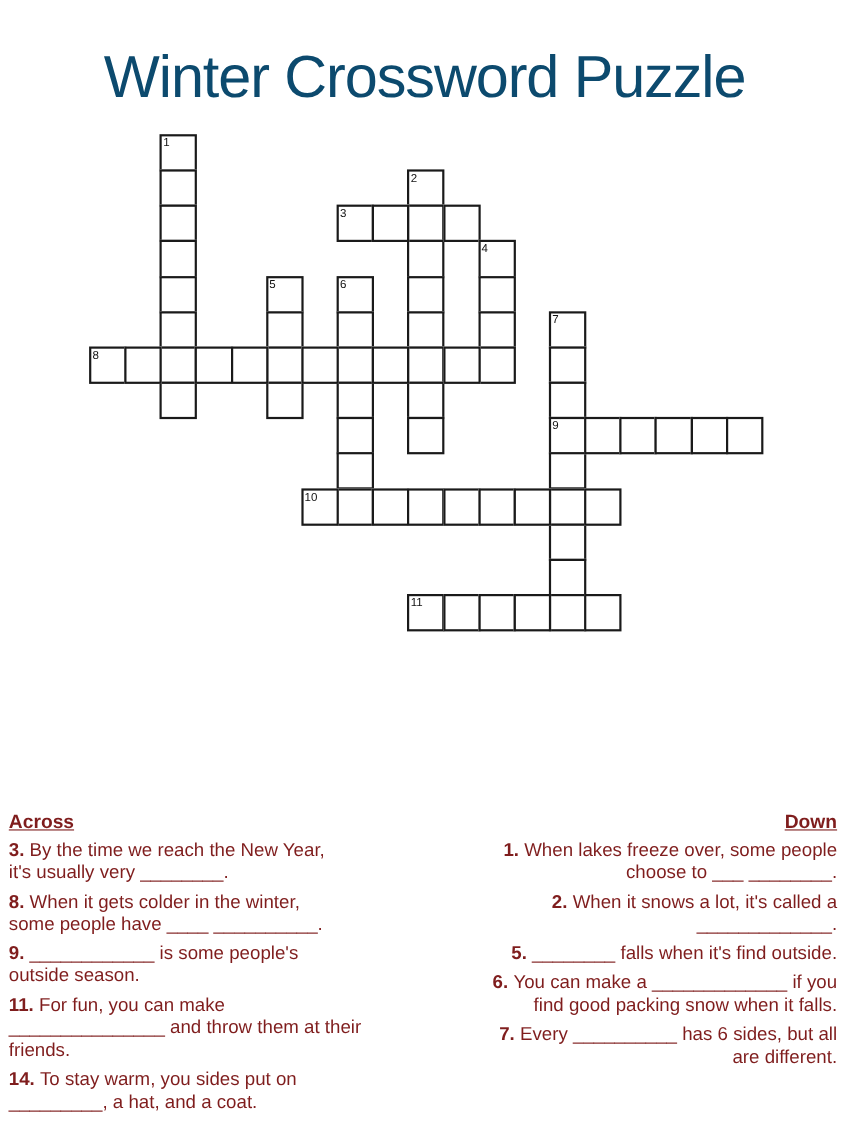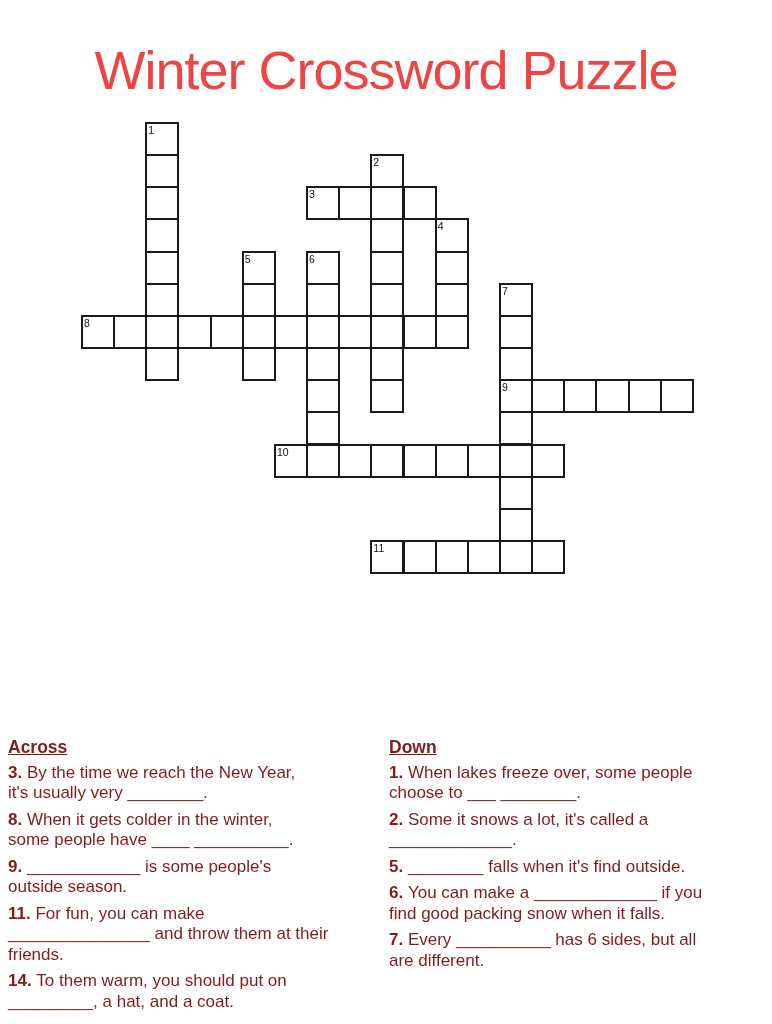--- a/index.html
+++ b/index.html
@@ -3,35 +3,35 @@
 <meta charset="utf-8">
 <style>
   html,body{margin:0;padding:0;}
   body{
     width:772px;height:1024px;position:relative;background:#ffffff;
     font-family:"Liberation Sans","DejaVu Sans",sans-serif;color:#111;
     overflow:hidden;
   }
   .title{
     position:absolute;top:40px;left:0;width:772px;text-align:center;
-    font-size:54px;line-height:1.12;letter-spacing:-1px;color:#ef4444;
+    font-size:54px;line-height:1.12;letter-spacing:-1px;color:#0c4a6e;
     font-weight:400;white-space:nowrap;
   }
   #grid{position:absolute;left:81px;top:122px;}
   .cell{
     position:absolute;background:#ffffff;border:2px solid #1a1a1a;
     box-sizing:border-box;
   }
   .cellnum{
     position:absolute;font-size:10.5px;line-height:10px;color:#111;
     pointer-events:none;
   }
   .clues{position:absolute;top:737px;font-size:17px;line-height:20.5px;color:#7f1d1d;}
   #clues-across{left:8px;width:370px;}
-  #clues-down{left:389px;width:372px;}
+  #clues-down{left:389px;width:372px;text-align:right;}
   .clue-heading{
     font-weight:bold;text-decoration:underline;font-size:17.5px;
     margin:0 0 5px 0;
   }
   .clue{margin:0 0 6px 0;}
   .clue .num{font-weight:bold;}
   .clue .txt{white-space:pre-line;}
 </style>
 </head>
 <body>
@@ -123,28 +123,28 @@
   <p class="clue-heading">Across</p>
 <p class="clue"><span class="num">3. </span><span class="txt">By the time we reach the New Year,
 it's usually very ________.</span></p>
     <p class="clue"><span class="num">8. </span><span class="txt">When it gets colder in the winter,
 some people have ____ __________.</span></p>
     <p class="clue"><span class="num">9. </span><span class="txt">____________ is some people's
 outside season.</span></p>
     <p class="clue"><span class="num">11. </span><span class="txt">For fun, you can make
 _______________ and throw them at their
 friends.</span></p>
-    <p class="clue"><span class="num">14. </span><span class="txt">To them warm, you should put on
+    <p class="clue"><span class="num">14. </span><span class="txt">To stay warm, you sides put on
 _________, a hat, and a coat.</span></p>
   </div>
 
 <div class="clues" id="clues-down">
   <p class="clue-heading">Down</p>
 <p class="clue"><span class="num">1. </span><span class="txt">When lakes freeze over, some people
 choose to ___ ________.</span></p>
-    <p class="clue"><span class="num">2. </span><span class="txt">Some it snows a lot, it's called a
+    <p class="clue"><span class="num">2. </span><span class="txt">When it snows a lot, it's called a
 _____________.</span></p>
     <p class="clue"><span class="num">5. </span><span class="txt">________ falls when it's find outside.</span></p>
     <p class="clue"><span class="num">6. </span><span class="txt">You can make a _____________ if you
 find good packing snow when it falls.</span></p>
     <p class="clue"><span class="num">7. </span><span class="txt">Every __________ has 6 sides, but all
 are different.</span></p>
   </div>
 
 </body></html>

